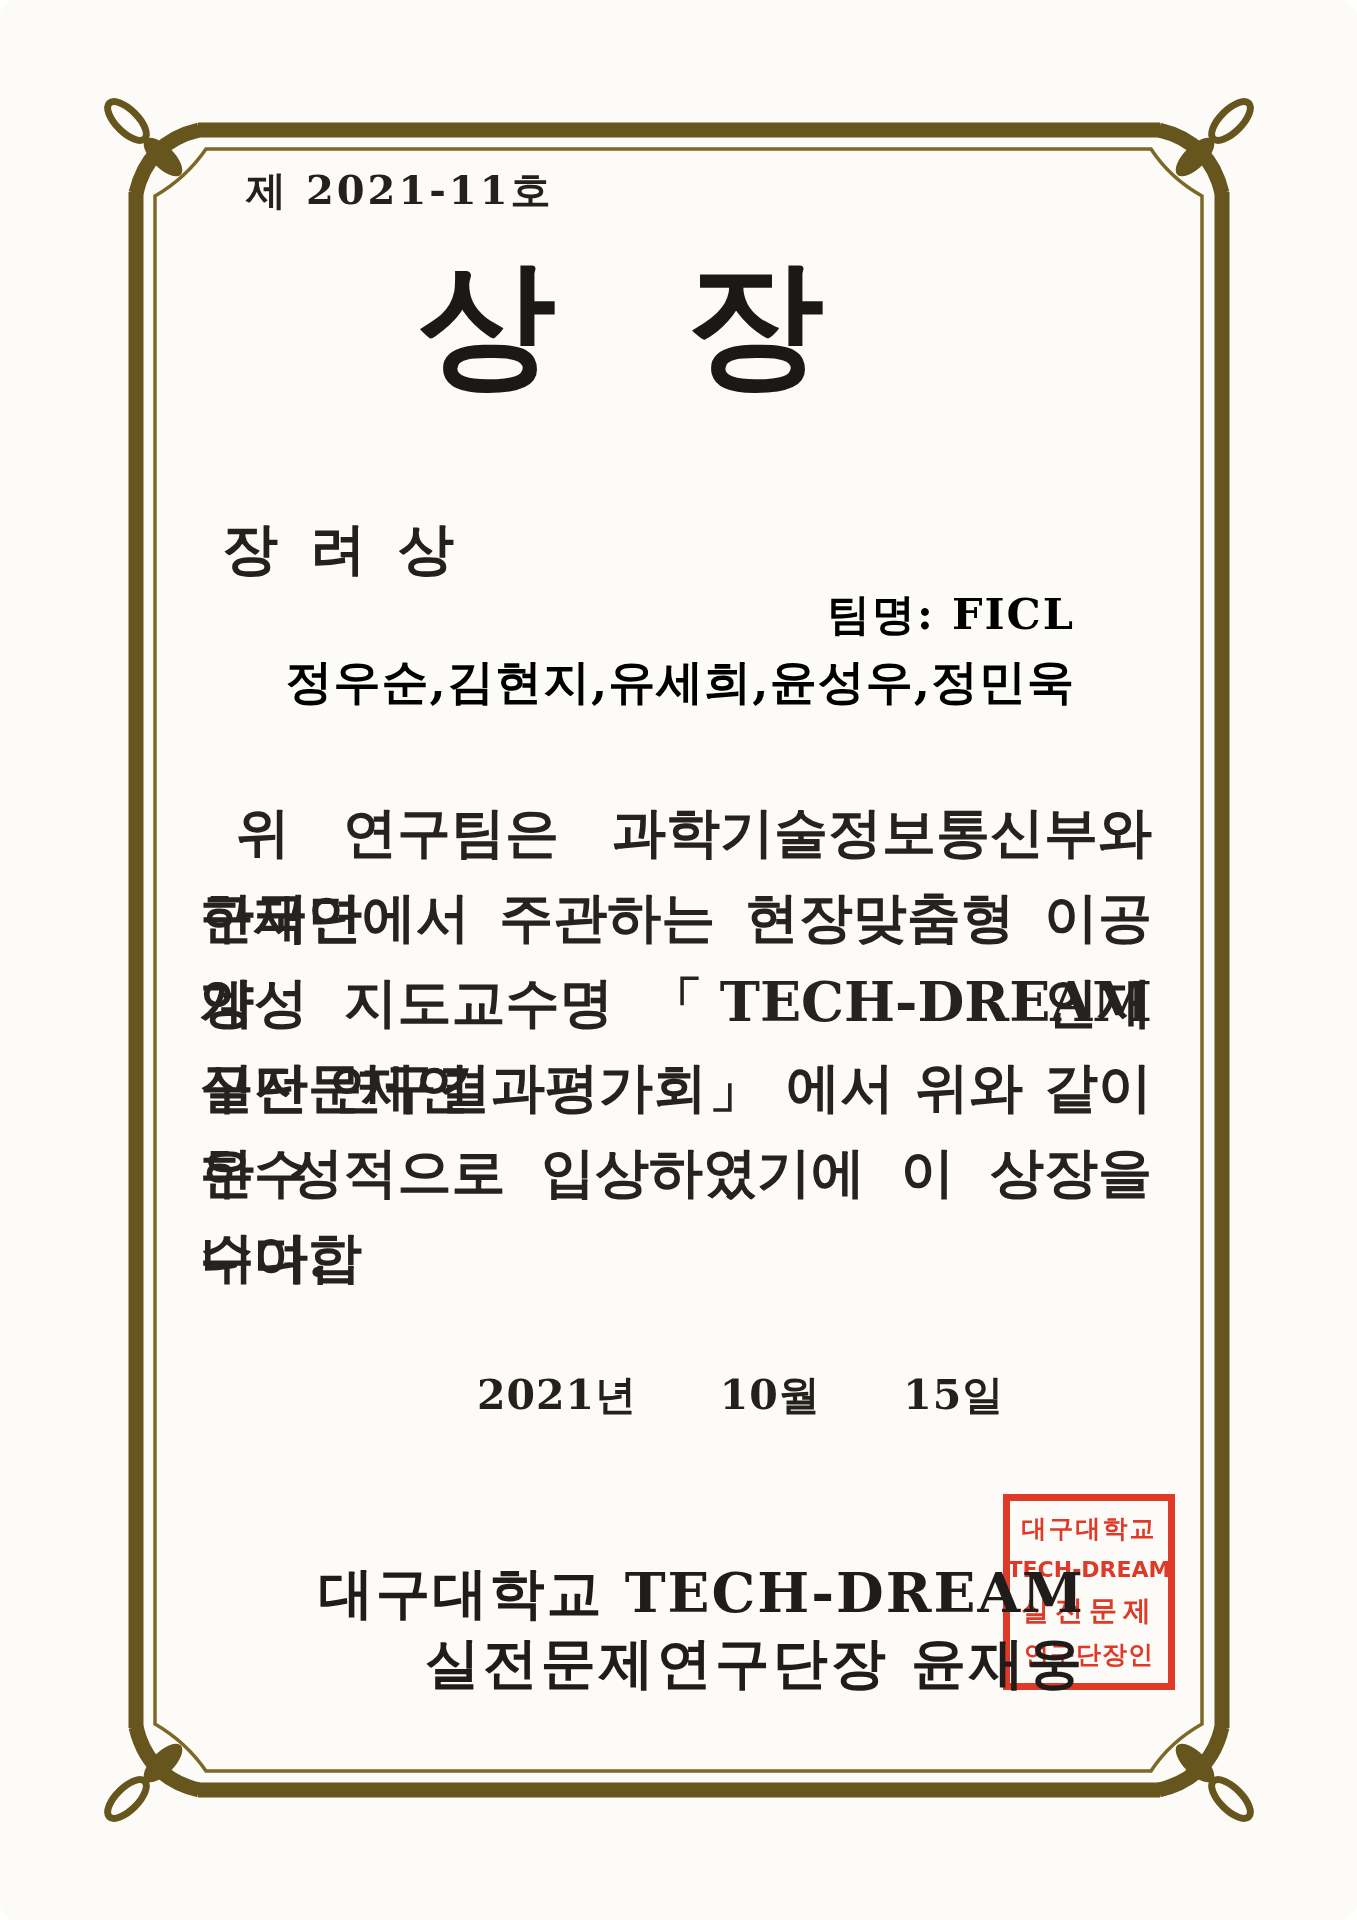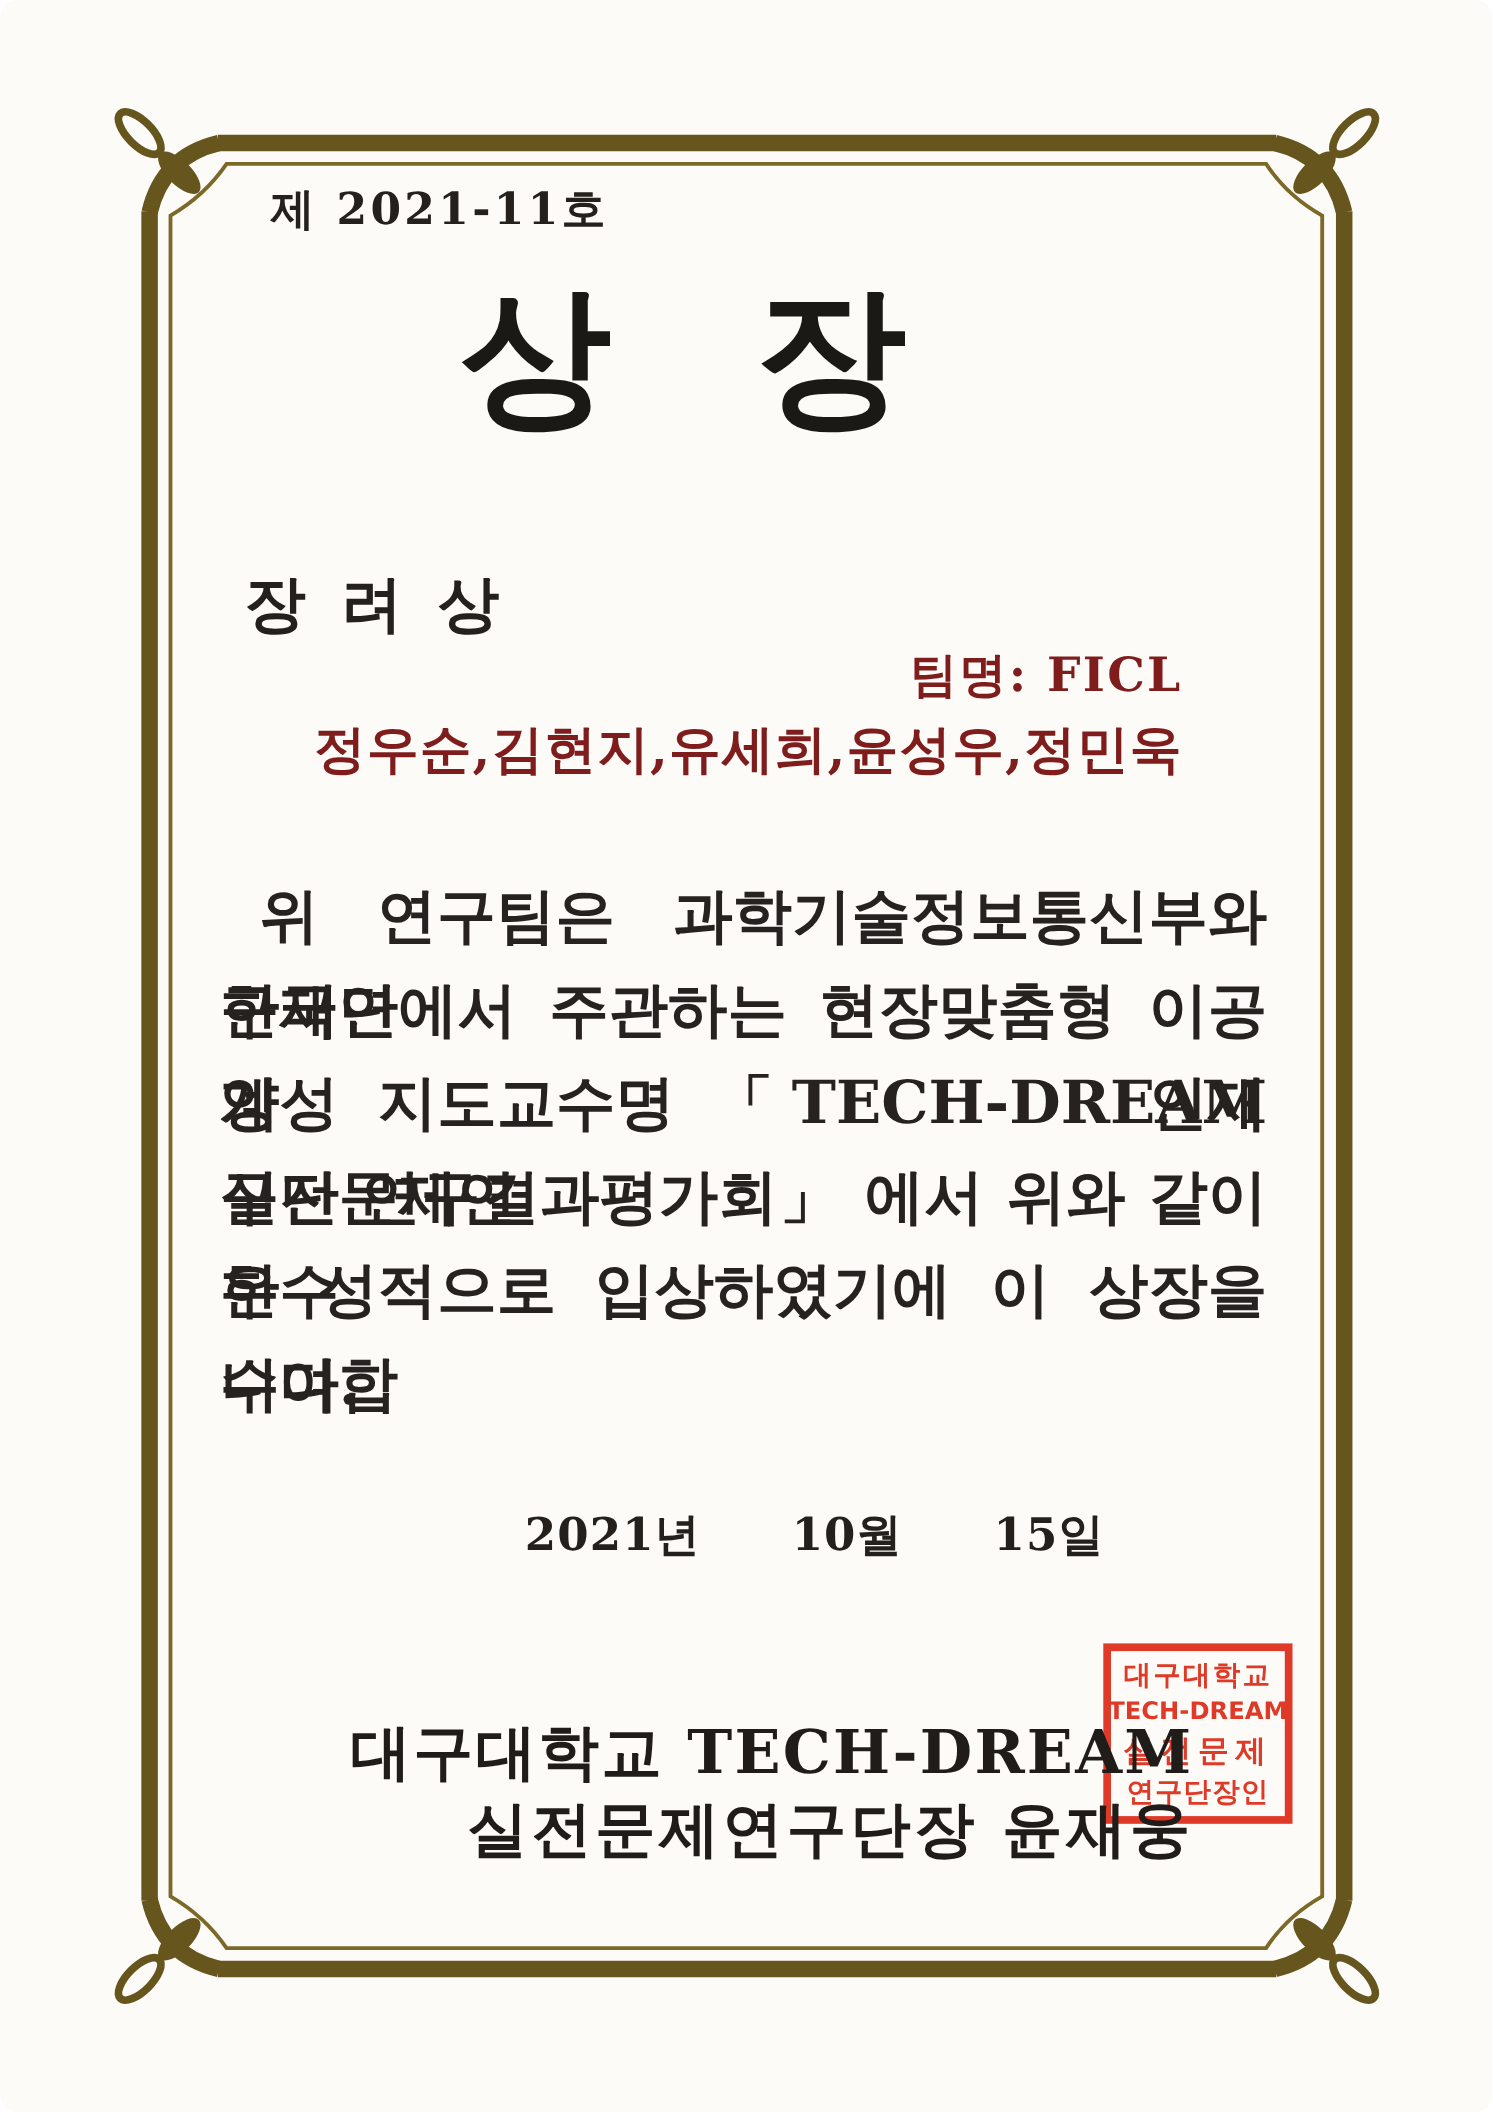--- a/index.html
+++ b/index.html
@@ -25,21 +25,21 @@
     letter-spacing:4px;word-spacing:74px;white-space:pre;
   }
   .award-name{
     position:absolute;left:222px;top:512px;
     font-size:56px;font-weight:bold;color:#24211d;
     letter-spacing:32px;white-space:pre;
   }
   .recipient{
     position:absolute;right:282px;top:582px;
     display:flex;flex-direction:column;align-items:flex-end;
-    color:#7f1d1d;
+    color:#000000;
   }
   .recipient .team-line{font-size:43px;font-weight:bold;letter-spacing:2px;line-height:64px;white-space:pre;}
   .recipient .advisor-line{font-size:43px;font-weight:bold;letter-spacing:2px;line-height:64px;white-space:pre;}
   .recipient .members-line{font-size:47px;font-weight:bold;letter-spacing:1px;line-height:68px;margin-top:2px;white-space:pre;}
 
   .body-block{
     position:absolute;left:200px;top:790px;width:952px;
     font-size:54px;font-weight:bold;color:#262220;
   }
   .body-line{
@@ -58,21 +58,21 @@
   .signature{
     position:absolute;right:272px;top:1560px;z-index:2;
     display:flex;flex-direction:column;align-items:flex-end;
     color:#1f1c19;
   }
   .signature .sig-line1{font-size:55px;font-weight:bold;letter-spacing:2px;line-height:66px;white-space:pre;}
   .signature .sig-line2{font-size:55px;font-weight:bold;letter-spacing:3px;line-height:66px;margin-top:4px;white-space:pre;}
 
   .seal{
     position:absolute;left:1003px;top:1494px;z-index:1;
-    width:172px;height:164px;box-sizing:border-box;
+    width:172px;height:196px;box-sizing:border-box;
     border:7px solid #df3a28;background:transparent;
     display:flex;flex-direction:column;justify-content:space-evenly;align-items:center;
     color:#df3a28;font-weight:bold;
     font-family:"DejaVu Sans","Liberation Sans",sans-serif;
   }
   .seal .seal-row1{font-size:25px;letter-spacing:2px;line-height:28px;white-space:pre;}
   .seal .seal-row2{font-size:22px;letter-spacing:0px;line-height:24px;white-space:pre;}
   .seal .seal-row3{font-size:28px;letter-spacing:6px;line-height:30px;white-space:pre;}
   .seal .seal-row4{font-size:25px;letter-spacing:1px;line-height:28px;white-space:pre;}
 </style>

